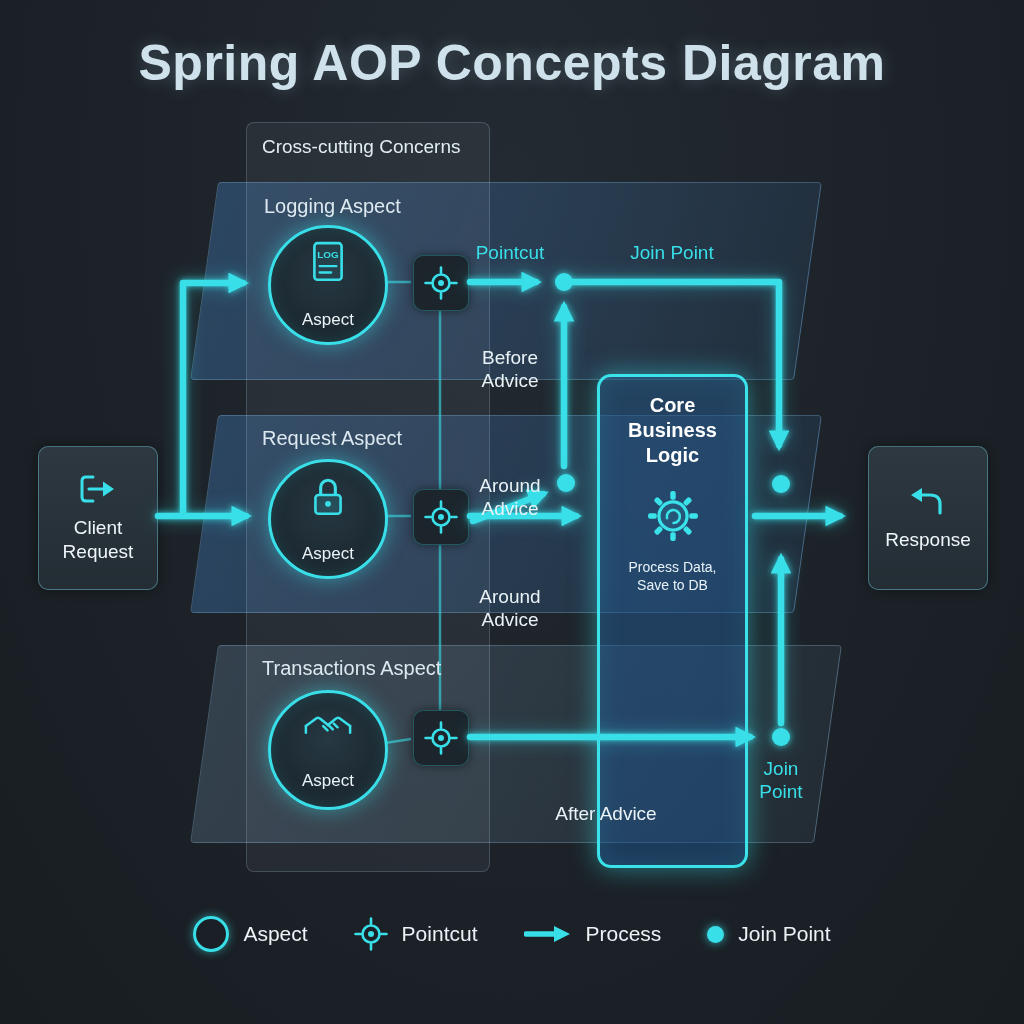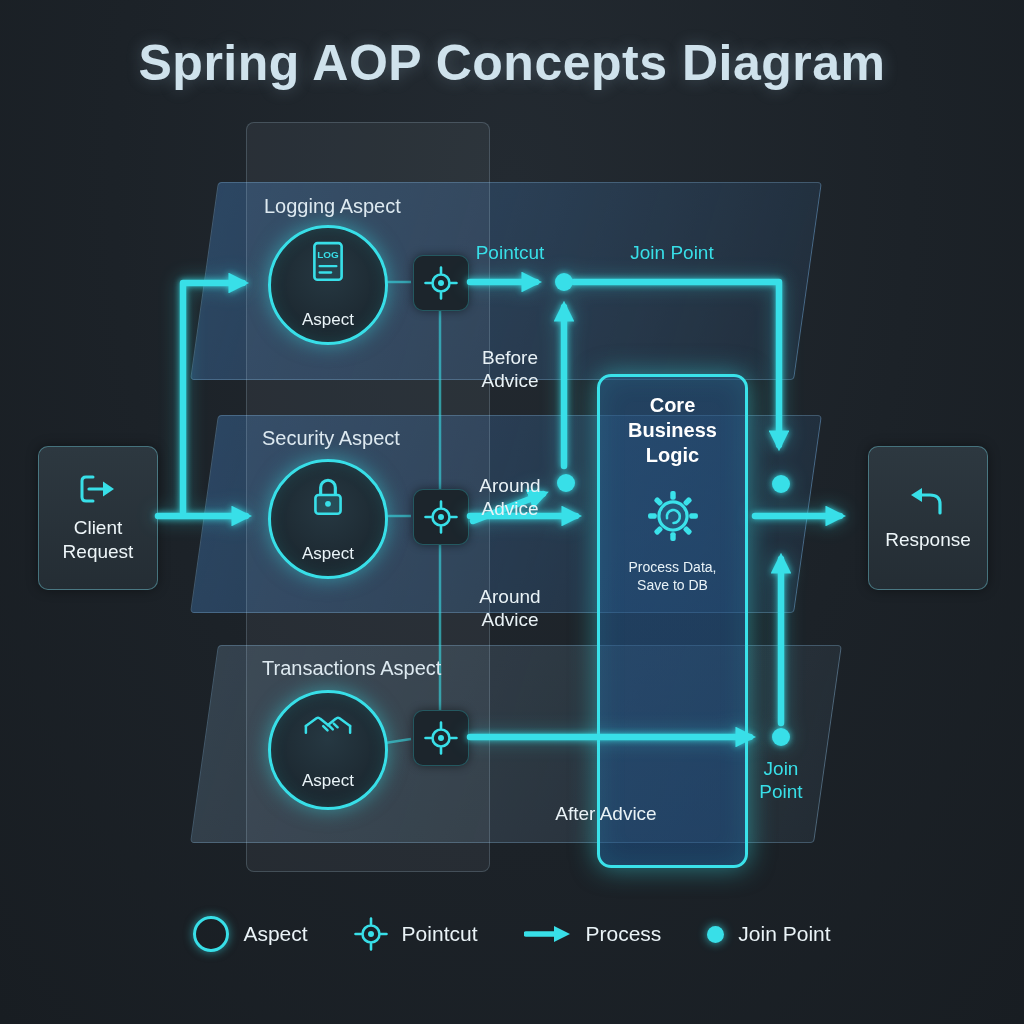--- a/index.html
+++ b/index.html
@@ -107,26 +107,27 @@
       <path d="M17 1.5 V7 M17 27 V32.5 M1.5 17 H7 M27 17 H32.5"></path>
     </g>
   </defs>
 </svg>
 
 <div class="stage">
 
   <div class="abs title">Spring AOP Concepts Diagram</div>
 
   <div class="abs cc-panel"></div>
+  <div class="abs cc-label">Cross-cutting Concerns</div>
 
   <div class="abs band b1"></div>
   <div class="abs band b2"></div>
   <div class="abs band b3"></div>
   <div class="abs band-label bl1">Logging Aspect</div>
-  <div class="abs band-label bl2">Security Aspect</div>
+  <div class="abs band-label bl2">Request Aspect</div>
   <div class="abs band-label bl3">Transactions Aspect</div>
 
   <svg class="abs svg-back" width="1024" height="1024" viewBox="0 0 1024 1024">
     <path class="thin" d="M440 296 V724"></path>
     <path class="thin" d="M384 282 H411"></path>
     <path class="thin" d="M384 516 H411"></path>
     <path class="thin" d="M385 743 L411 739"></path>
   </svg>
 
   <div class="abs aspect-circle ac1">

